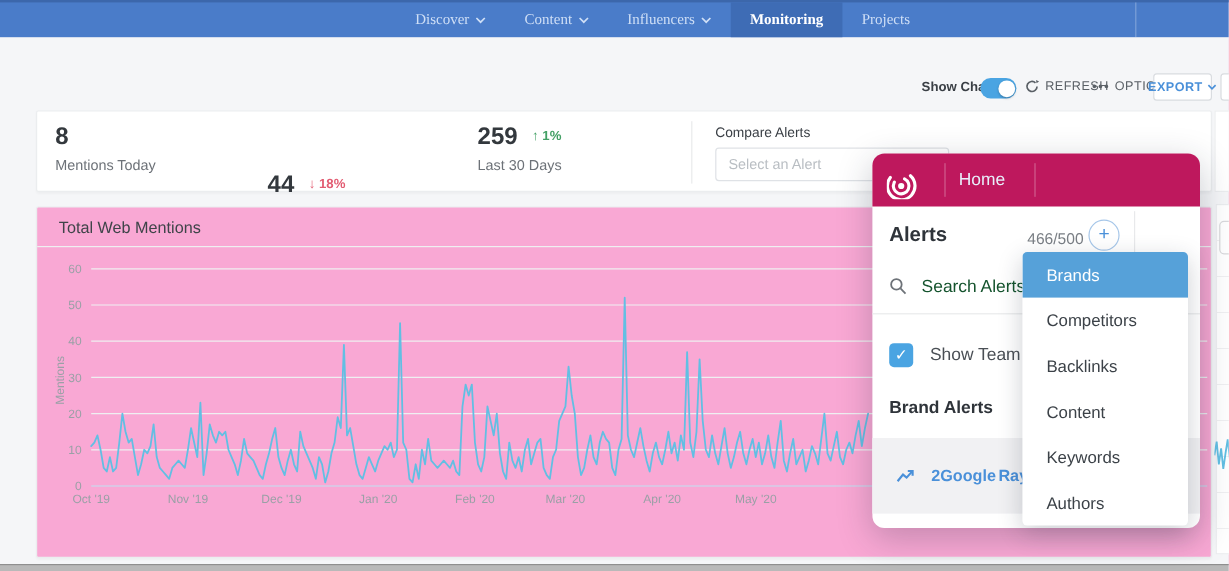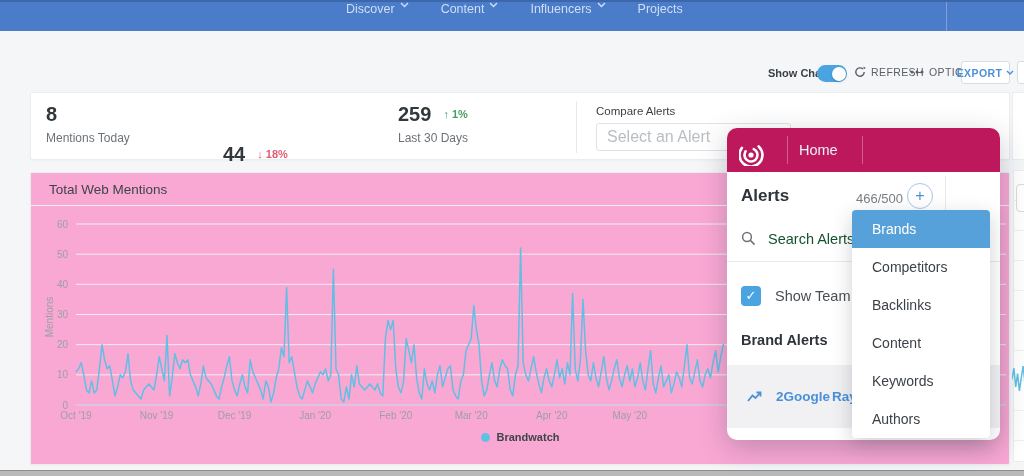--- a/index.html
+++ b/index.html
@@ -2,21 +2,21 @@
 <html><head>
 <meta charset="utf-8">
 <style>
   * { margin:0; padding:0; box-sizing:border-box; }
   html,body { width:1024px; height:476px; overflow:hidden; }
   body { font-family:"Liberation Sans","DejaVu Sans",sans-serif; background:#f5f6f8; position:relative; color:#3a3f45; }
 
   
   .nav { position:absolute; left:0; top:0; width:1024px; height:31px; background:#4a7cc9; border-top:2px solid #3c67ab; display:flex; align-items:stretch; z-index:5; }
   .nav-items { position:absolute; left:330px; top:0; height:29px; display:flex; align-items:stretch; }
-  .nav-item { display:flex; align-items:flex-start; gap:5px; padding:0 16px; color:#cfdff6; font-size:12.5px; cursor:pointer; }
+  .nav-item { display:flex; align-items:center; gap:5px; padding:0 16px; color:#cfdff6; font-size:12.5px; cursor:pointer;font-family:Liberation Serif, serif; }
   .nav-item.active { background:#3e6cb5; color:#ffffff; font-weight:bold; }
   .nav-item svg { display:block; }
   .nav-divider { position:absolute; left:946px; top:0; width:1px; height:29px; background:rgba(255,255,255,0.28); }
 
   
   .toolbar-label { position:absolute; left:768px; top:67px; font-size:11px; font-weight:bold; color:#3a3f45; }
   .toggle { position:absolute; left:817px; top:65px; width:30px; height:17px; border-radius:9px; background:#4aa4e2; cursor:pointer; }
   .toggle .knob { position:absolute; right:1.5px; top:1.5px; width:14px; height:14px; border-radius:50%; background:#fff; box-shadow:0 1px 2px rgba(0,0,0,0.25); }
   .tool-btn { position:absolute; top:66px; display:flex; align-items:center; gap:5px; font-size:10.5px; letter-spacing:0.4px; color:#5a6066; cursor:pointer; }
   .tool-refresh { left:854px; }
@@ -28,21 +28,21 @@
   .stats-card { position:absolute; left:30px; top:92px; width:980px; height:68px; background:#fff; border:1px solid #ebedef; border-radius:2px; box-shadow:0 1px 2px rgba(0,0,0,0.03); }
   .stat { position:absolute; top:10px; }
   .stat-value { font-size:20px; font-weight:bold; color:#33383d; display:inline-block; }
   .stat-delta { font-size:11px; font-weight:bold; margin-left:12px; vertical-align:3px; }
   .stat-delta.down { color:#e25c72; }
   .stat-delta.up { color:#43a065; }
   .stat-label { font-size:12px; color:#6d7278; margin-top:5px; }
   .stat-1 { left:15px; } .stat-2 { left:192px;margin-top:40px; } .stat-3 { left:367px; }
   .stats-divider { position:absolute; left:545px; top:8px; width:1px; height:52px; background:#e9eaec; }
   .compare-label { position:absolute; left:565px; top:12px; font-size:11.5px; color:#3a3f45; }
-  .compare-input { position:absolute; left:565px; top:30px; width:195px; height:28px; background:#fff; border:1px solid #dfe2e6; border-radius:3px; font-size:16px; color:#b9bec3; padding:0 10px; font-family:inherit; }
+  .compare-input { position:absolute; left:565px; top:30px; width:195px; height:28px; background:#fff; border:1px solid #dfe2e6; border-radius:3px; font-size:12px; color:#b9bec3; padding:0 10px; font-family:inherit; }
   .compare-input::placeholder { color:#b9bec3; }
 
   
   .chart-card { position:absolute; left:30px; top:172px; width:980px; height:293px; background:#f9a8d4; border:1px solid #ebedef; border-radius:2px; box-shadow:0 1px 2px rgba(0,0,0,0.03); }
   .chart-title-row { height:33px; border-bottom:1px solid #efeff1; display:flex; align-items:center; padding-left:18px; font-size:13.5px; color:#3f4449; }
   .chart-svg { position:absolute; left:0; top:34px; }
   .chart-legend { position:absolute; left:0; top:258px; width:100%; display:flex; align-items:center; justify-content:center; gap:7px; }
   .legend-dot { width:9px; height:9px; border-radius:50%; }
   .legend-label { font-size:11px; font-weight:bold; color:#3f4449; }
 
@@ -106,20 +106,23 @@
           </svg>
         </span>
     </div>
     <div class="nav-item">
       <span>Influencers</span>
       <span class="icon">
           <svg width="9" height="6" viewBox="0 0 9 6">
             <path d="M1 1l3.5 3.5L8 1" stroke="#cfdff6" stroke-width="1.4" fill="none"></path>
           </svg>
         </span>
+    </div>
+    <div class="nav-item active">
+      <span>Monitoring</span>
     </div>
     <div class="nav-item">
       <span>Projects</span>
     </div>
   </div>
   <div class="nav-divider"></div>
 </div>
 
 <div class="toolbar-label">Show Chart</div>
 <div class="toggle">
@@ -196,24 +199,20 @@
       <text x="45" y="212" text-anchor="middle" fill="#9aa0a6" font-size="10">Oct '19</text>
       <text x="125.60000000000001" y="212" text-anchor="middle" fill="#9aa0a6" font-size="10">Nov '19</text>
       <text x="203.6" y="212" text-anchor="middle" fill="#9aa0a6" font-size="10">Dec '19</text>
       <text x="284.20000000000005" y="212" text-anchor="middle" fill="#9aa0a6" font-size="10">Jan '20</text>
       <text x="364.8" y="212" text-anchor="middle" fill="#9aa0a6" font-size="10">Feb '20</text>
       <text x="440.2" y="212" text-anchor="middle" fill="#9aa0a6" font-size="10">Mar '20</text>
       <text x="520.8" y="212" text-anchor="middle" fill="#9aa0a6" font-size="10">Apr '20</text>
       <text x="598.8000000000001" y="212" text-anchor="middle" fill="#9aa0a6" font-size="10">May '20</text>
       <polyline points="45.0,164.8 47.6,161.8 50.2,155.8 52.8,167.8 55.4,182.9 58.0,185.9 60.6,173.9 63.2,185.9 65.8,182.9 68.4,161.8 71.0,137.7 73.6,152.8 76.2,161.8 78.8,158.8 81.4,173.9 84.0,188.9 86.6,179.9 89.2,167.8 91.8,170.8 94.4,164.8 97.0,146.7 99.6,173.9 102.2,182.9 104.8,185.9 107.4,188.9 110.0,192.0 112.6,182.9 115.2,179.9 117.8,176.9 120.4,179.9 123.0,182.9 125.6,167.8 128.2,149.7 130.8,161.8 133.4,173.9 136.0,128.6 138.6,188.9 141.2,170.8 143.8,146.7 146.4,155.8 149.0,161.8 151.6,152.8 154.2,155.8 156.8,152.8 159.4,167.8 162.0,173.9 164.6,179.9 167.2,188.9 169.8,176.9 172.4,158.8 175.0,170.8 177.6,173.9 180.2,176.9 182.8,182.9 185.4,188.9 188.0,192.0 190.6,179.9 193.2,170.8 195.8,158.8 198.4,149.7 201.0,173.9 203.6,182.9 206.2,188.9 208.8,176.9 211.4,167.8 214.0,179.9 216.6,185.9 219.2,152.8 221.8,164.8 224.4,170.8 227.0,176.9 229.6,182.9 232.2,192.0 234.8,173.9 237.4,179.9 240.0,195.0 242.6,185.9 245.2,170.8 247.8,161.8 250.4,140.7 253.0,149.7 255.6,80.4 258.2,155.8 260.8,149.7 263.4,164.8 266.0,179.9 268.6,188.9 271.2,192.0 273.8,182.9 276.4,173.9 279.0,179.9 281.6,185.9 284.2,176.9 286.8,170.8 289.4,164.8 292.0,167.8 294.6,161.8 297.2,173.9 299.8,167.8 302.4,62.3 305.0,161.8 307.6,167.8 310.2,192.0 312.8,195.0 315.4,179.9 318.0,192.0 320.6,167.8 323.2,179.9 325.8,158.8 328.4,176.9 331.0,179.9 333.6,182.9 336.2,179.9 338.8,176.9 341.4,179.9 344.0,182.9 346.6,176.9 349.2,185.9 351.8,188.9 354.4,131.6 357.0,113.5 359.6,122.6 362.2,113.5 364.8,161.8 367.4,179.9 370.0,185.9 372.6,173.9 375.2,131.6 377.8,143.7 380.4,155.8 383.0,137.7 385.6,170.8 388.2,185.9 390.8,192.0 393.4,161.8 396.0,176.9 398.6,182.9 401.2,173.9 403.8,185.9 406.4,167.8 409.0,158.8 411.6,179.9 414.2,170.8 416.8,161.8 419.4,158.8 422.0,182.9 424.6,188.9 427.2,192.0 429.8,173.9 432.4,167.8 435.0,143.7 437.6,137.7 440.2,131.6 442.8,98.5 445.4,122.6 448.0,137.7 450.6,173.9 453.2,188.9 455.8,182.9 458.4,167.8 461.0,155.8 463.6,173.9 466.2,179.9 468.8,161.8 471.4,152.8 474.0,158.8 476.6,161.8 479.2,182.9 481.8,188.9 484.4,167.8 487.0,158.8 489.6,41.1 492.2,155.8 494.8,167.8 497.4,173.9 500.0,161.8 502.6,149.7 505.2,164.8 507.8,176.9 510.4,185.9 513.0,170.8 515.6,161.8 518.2,173.9 520.8,179.9 523.4,167.8 526.0,152.8 528.6,170.8 531.2,161.8 533.8,176.9 536.4,155.8 539.0,167.8 541.6,86.4 544.2,161.8 546.8,173.9 549.4,152.8 552.0,92.4 554.6,143.7 557.2,167.8 559.8,173.9 562.4,155.8 565.0,170.8 567.6,179.9 570.2,164.8 572.8,149.7 575.4,170.8 578.0,182.9 580.6,173.9 583.2,161.8 585.8,152.8 588.4,170.8 591.0,179.9 593.6,167.8 596.2,158.8 598.8,173.9 601.4,161.8 604.0,179.9 606.6,170.8 609.2,155.8 611.8,173.9 614.4,182.9 617.0,161.8 619.6,143.7 622.2,176.9 624.8,185.9 627.4,170.8 630.0,158.8 632.6,179.9 635.2,173.9 637.8,167.8 640.4,185.9 643.0,176.9 645.6,164.8 648.2,170.8 650.8,179.9 653.4,158.8 656.0,137.7 658.6,170.8 661.2,176.9 663.8,164.8 666.4,152.8 669.0,173.9 671.6,179.9 674.2,167.8 676.8,161.8 679.4,170.8 682.0,155.8 684.6,143.7 687.2,164.8 689.8,149.7 692.4,137.7" fill="none" stroke="#62bfe3" stroke-width="1.5" stroke-linejoin="round" stroke-linecap="round"></polyline>
     </svg>
-  <div class="chart-legend">
-    <span class="legend-dot" style="background: rgb(98, 191, 227);"></span>
-    <span class="legend-label">Brandwatch</span>
-  </div>
 </div>
 
 <div class="next-stats"></div>
 <div class="next-chart"></div>
 <div class="next-box"></div>
 <svg class="next-spark" width="13" height="80">
     <polyline points="0.0,49.4 1.9,38.0 3.7,57.0 5.6,43.7 7.4,60.8 9.3,47.5 11.1,36.1 13.0,53.2" fill="none" stroke="#62bfe3" stroke-width="1.5"></polyline>
   </svg>
 
 <div class="hscrollbar"></div>

